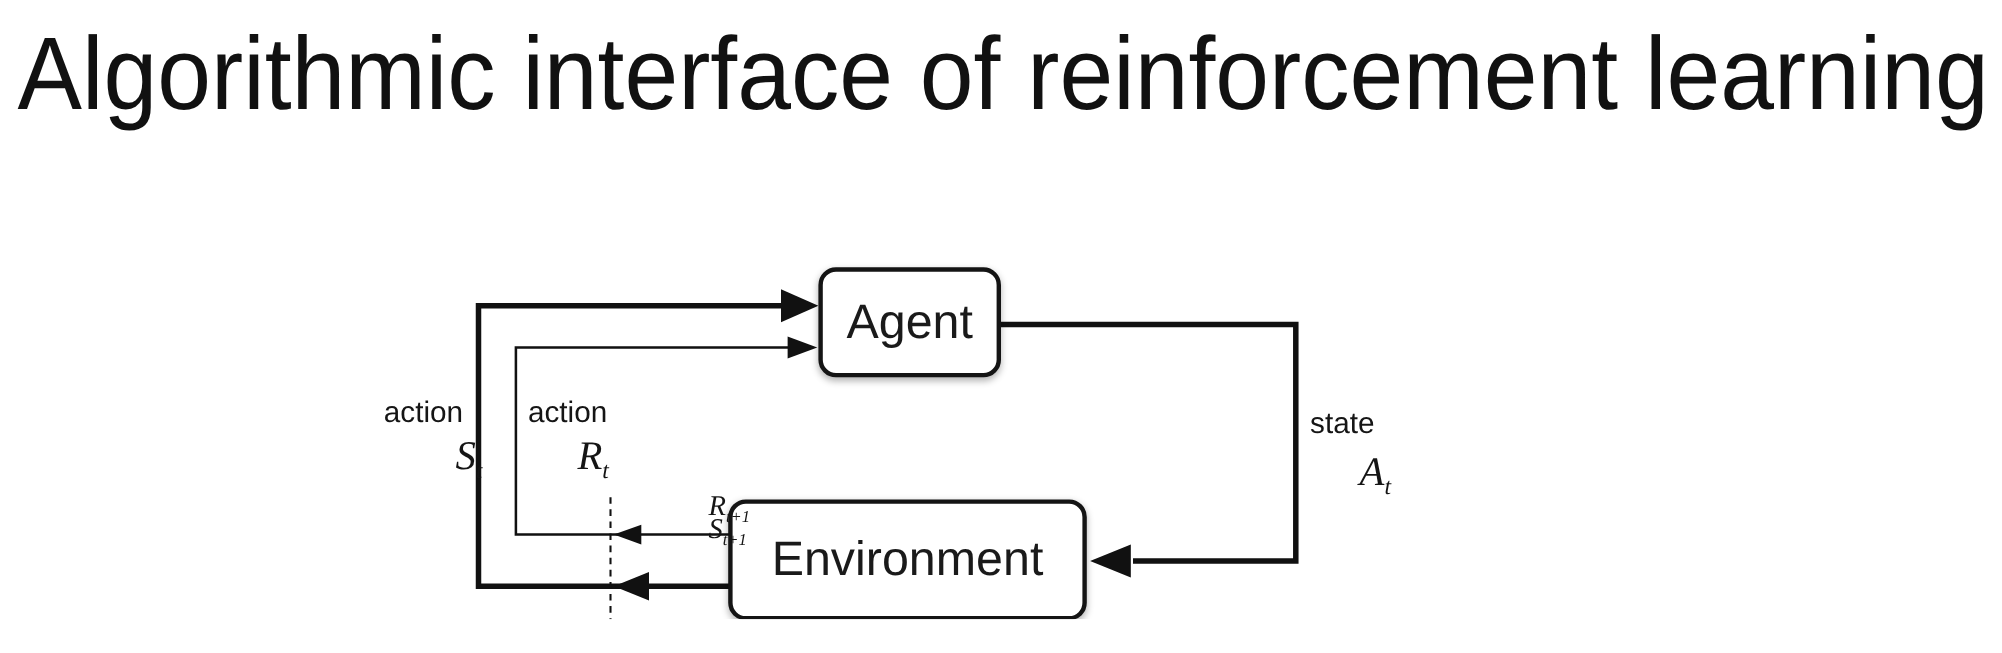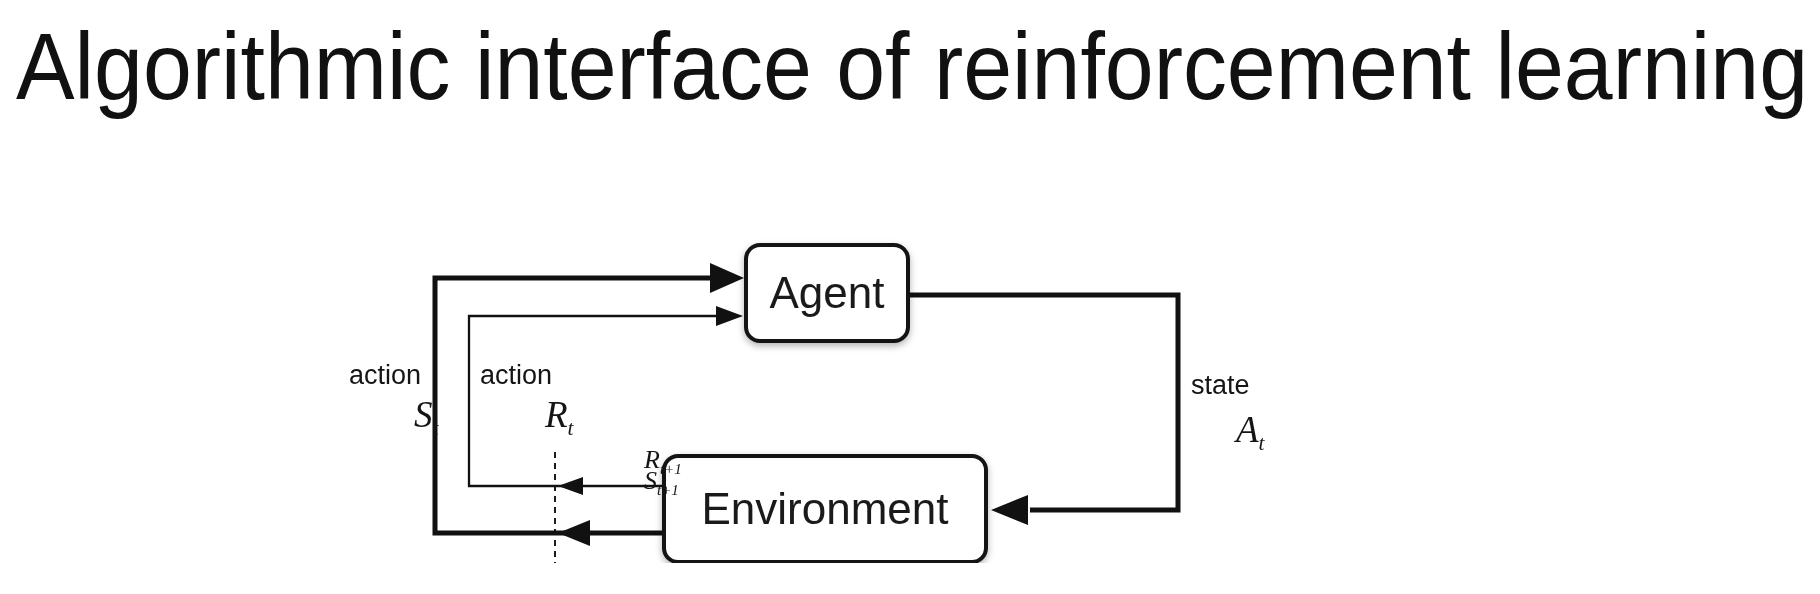--- a/index.html
+++ b/index.html
@@ -54,21 +54,21 @@
   .math sub {
     font-size: 0.58em;
     font-style: italic;
     line-height: 0;
   }
   .math.small { font-size: 26px; }
 
   .word-state  { left: 336px; top: 361px; width: 85px; text-align: right; }
   .sym-state   { left: 366px; top: 396px; }
   .word-reward { left: 480px; top: 361px; }
-  .sym-reward  { left: 497px; top: 396px; }
+  .sym-reward  { left: 477px; top: 396px; }
   .sym-next-reward { left: 596px; top: 447px; }
   .sym-next-state  { left: 596px; top: 468px; }
   .word-action { left: 1191px; top: 371px; }
   .sym-action  { left: 1188px; top: 411px; }
 </style>
 </head>
 <body>
 
 <div class="stage">
 

